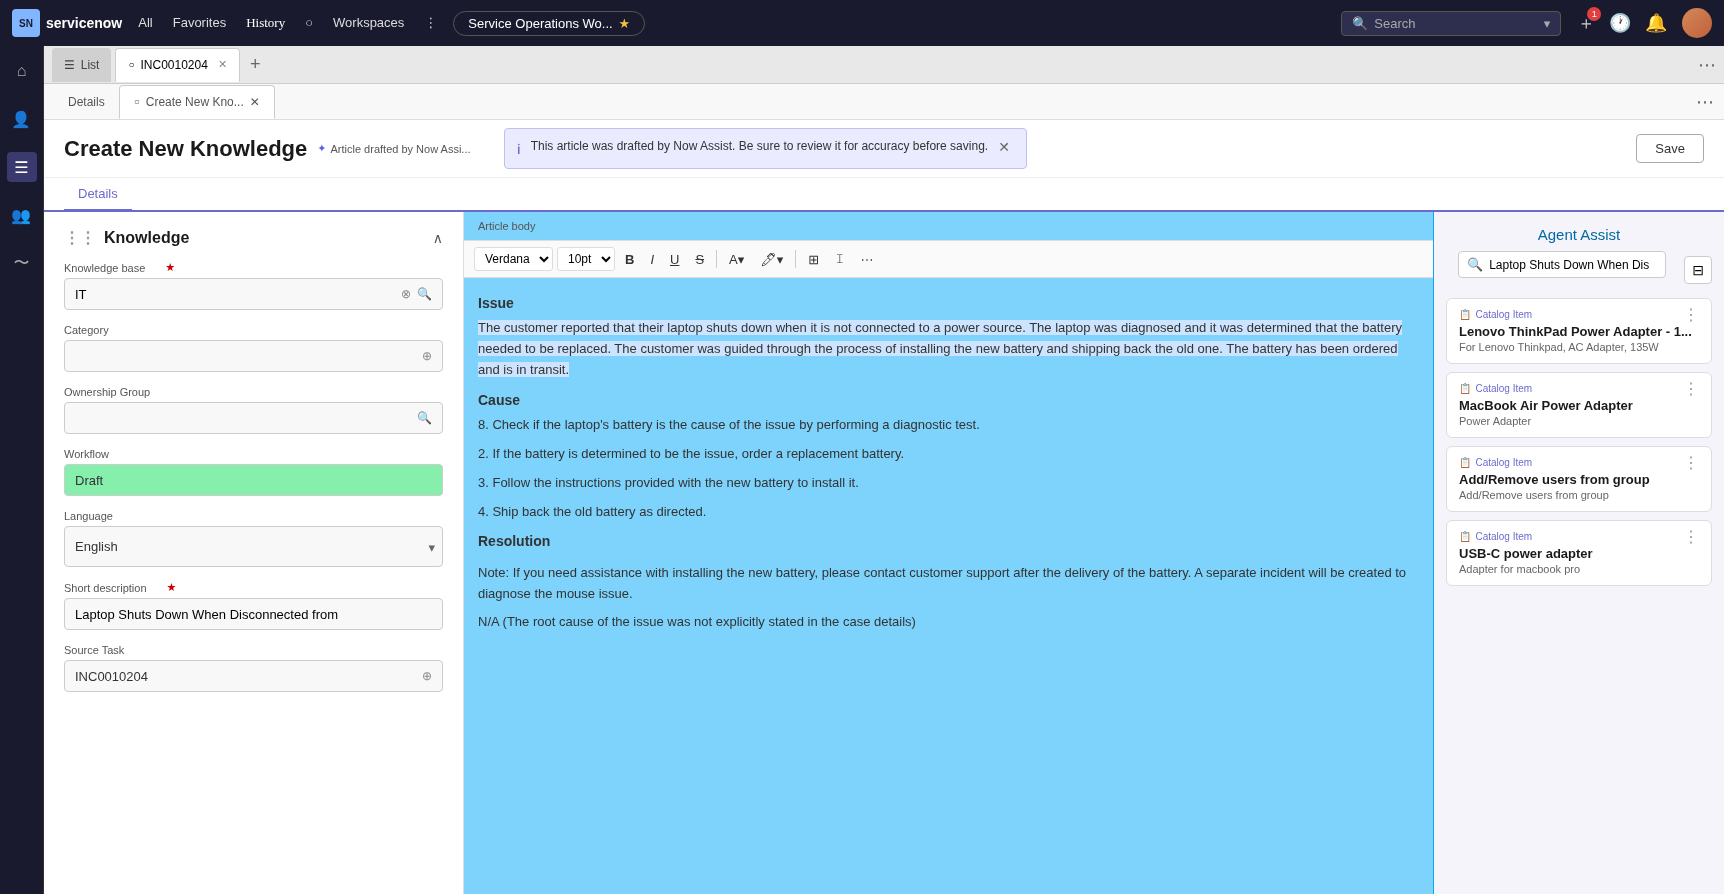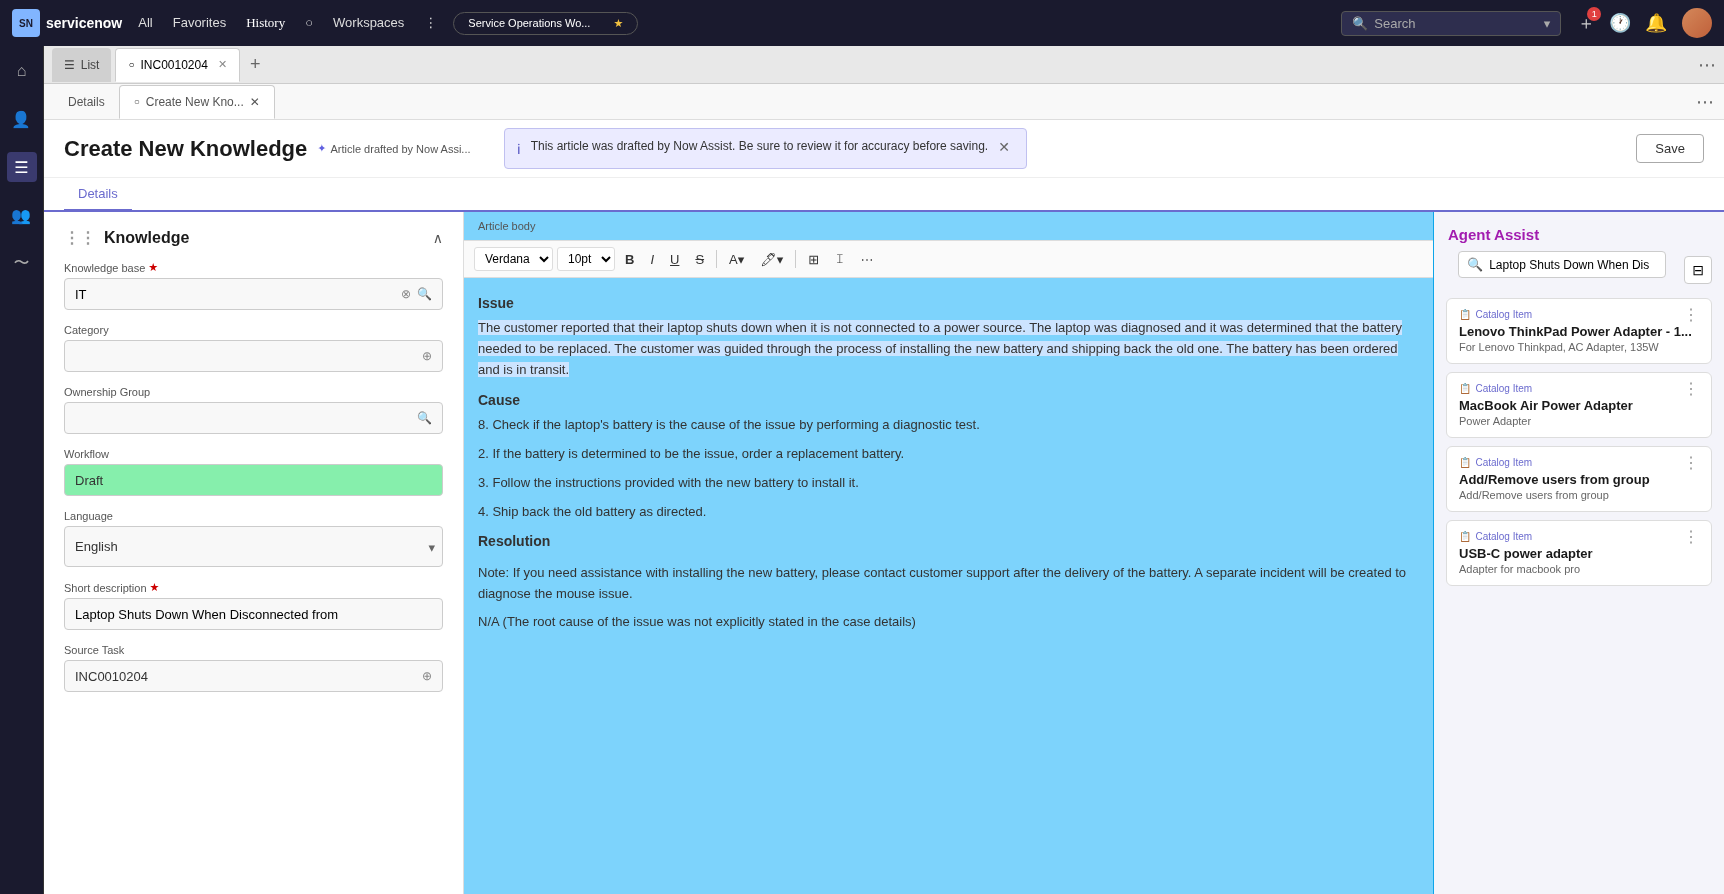--- a/index.html
+++ b/index.html
@@ -42,27 +42,27 @@
       color: #ccc;
     }
     .top-nav .nav-links span {
       cursor: pointer;
       color: #ddd;
     }
     .top-nav .nav-links .active { color: #fff; font-family: Liberation Serif, serif; }
     .workspace-btn {
       display: flex;
       align-items: center;
-      gap: 23px;
+      gap: 6px;
       background: transparent;
       border: 1px solid #555;
       border-radius: 20px;
       padding: 4px 14px;
       color: #fff;
-      font-size: 11px;
+      font-size: 13px;
       cursor: pointer;
     }
     .workspace-btn .star { color: #f0c040; }
     .search-bar {
       margin-left: auto;
       display: flex;
       align-items: center;
       background: #2e2e4e;
       border: 1px solid #555;
       border-radius: 4px;
@@ -351,21 +351,21 @@
     .section-drag { color: #999; cursor: grab; }
     .section-collapse { color: #555; cursor: pointer; font-size: 14px; }
 
     .field-group { margin-bottom: 14px; }
     .field-label {
       font-size: 11px;
       color: #555;
       margin-bottom: 4px;
       display: flex;
       align-items: center;
-      gap: 3px;
+      gap: 20px;
     }
     .field-required { color: #c00; }
     .field-input {
       width: 100%;
       border: 1px solid #ccc;
       border-radius: 4px;
       padding: 6px 10px;
       font-size: 13px;
       color: #333;
       background: #f8f8f8;
@@ -468,22 +468,23 @@
       width: 290px;
       min-width: 290px;
       background: #f4f4fa;
       display: flex;
       flex-direction: column;
       overflow: hidden;
     }
     .agent-assist-header {
       padding: 14px 14px 8px;
       font-size: 15px;
-      font-weight: 700;
-      color: #a21caf;
+      font-weight: 400;
+      color: #0369a1;
+      text-align: center;
     }
     .agent-search {
       margin: 0 12px 10px;
       display: flex;
       align-items: center;
       gap: 6px;
       border: 1px solid #ccc;
       border-radius: 4px;
       background: #fff;
       padding: 5px 8px;

